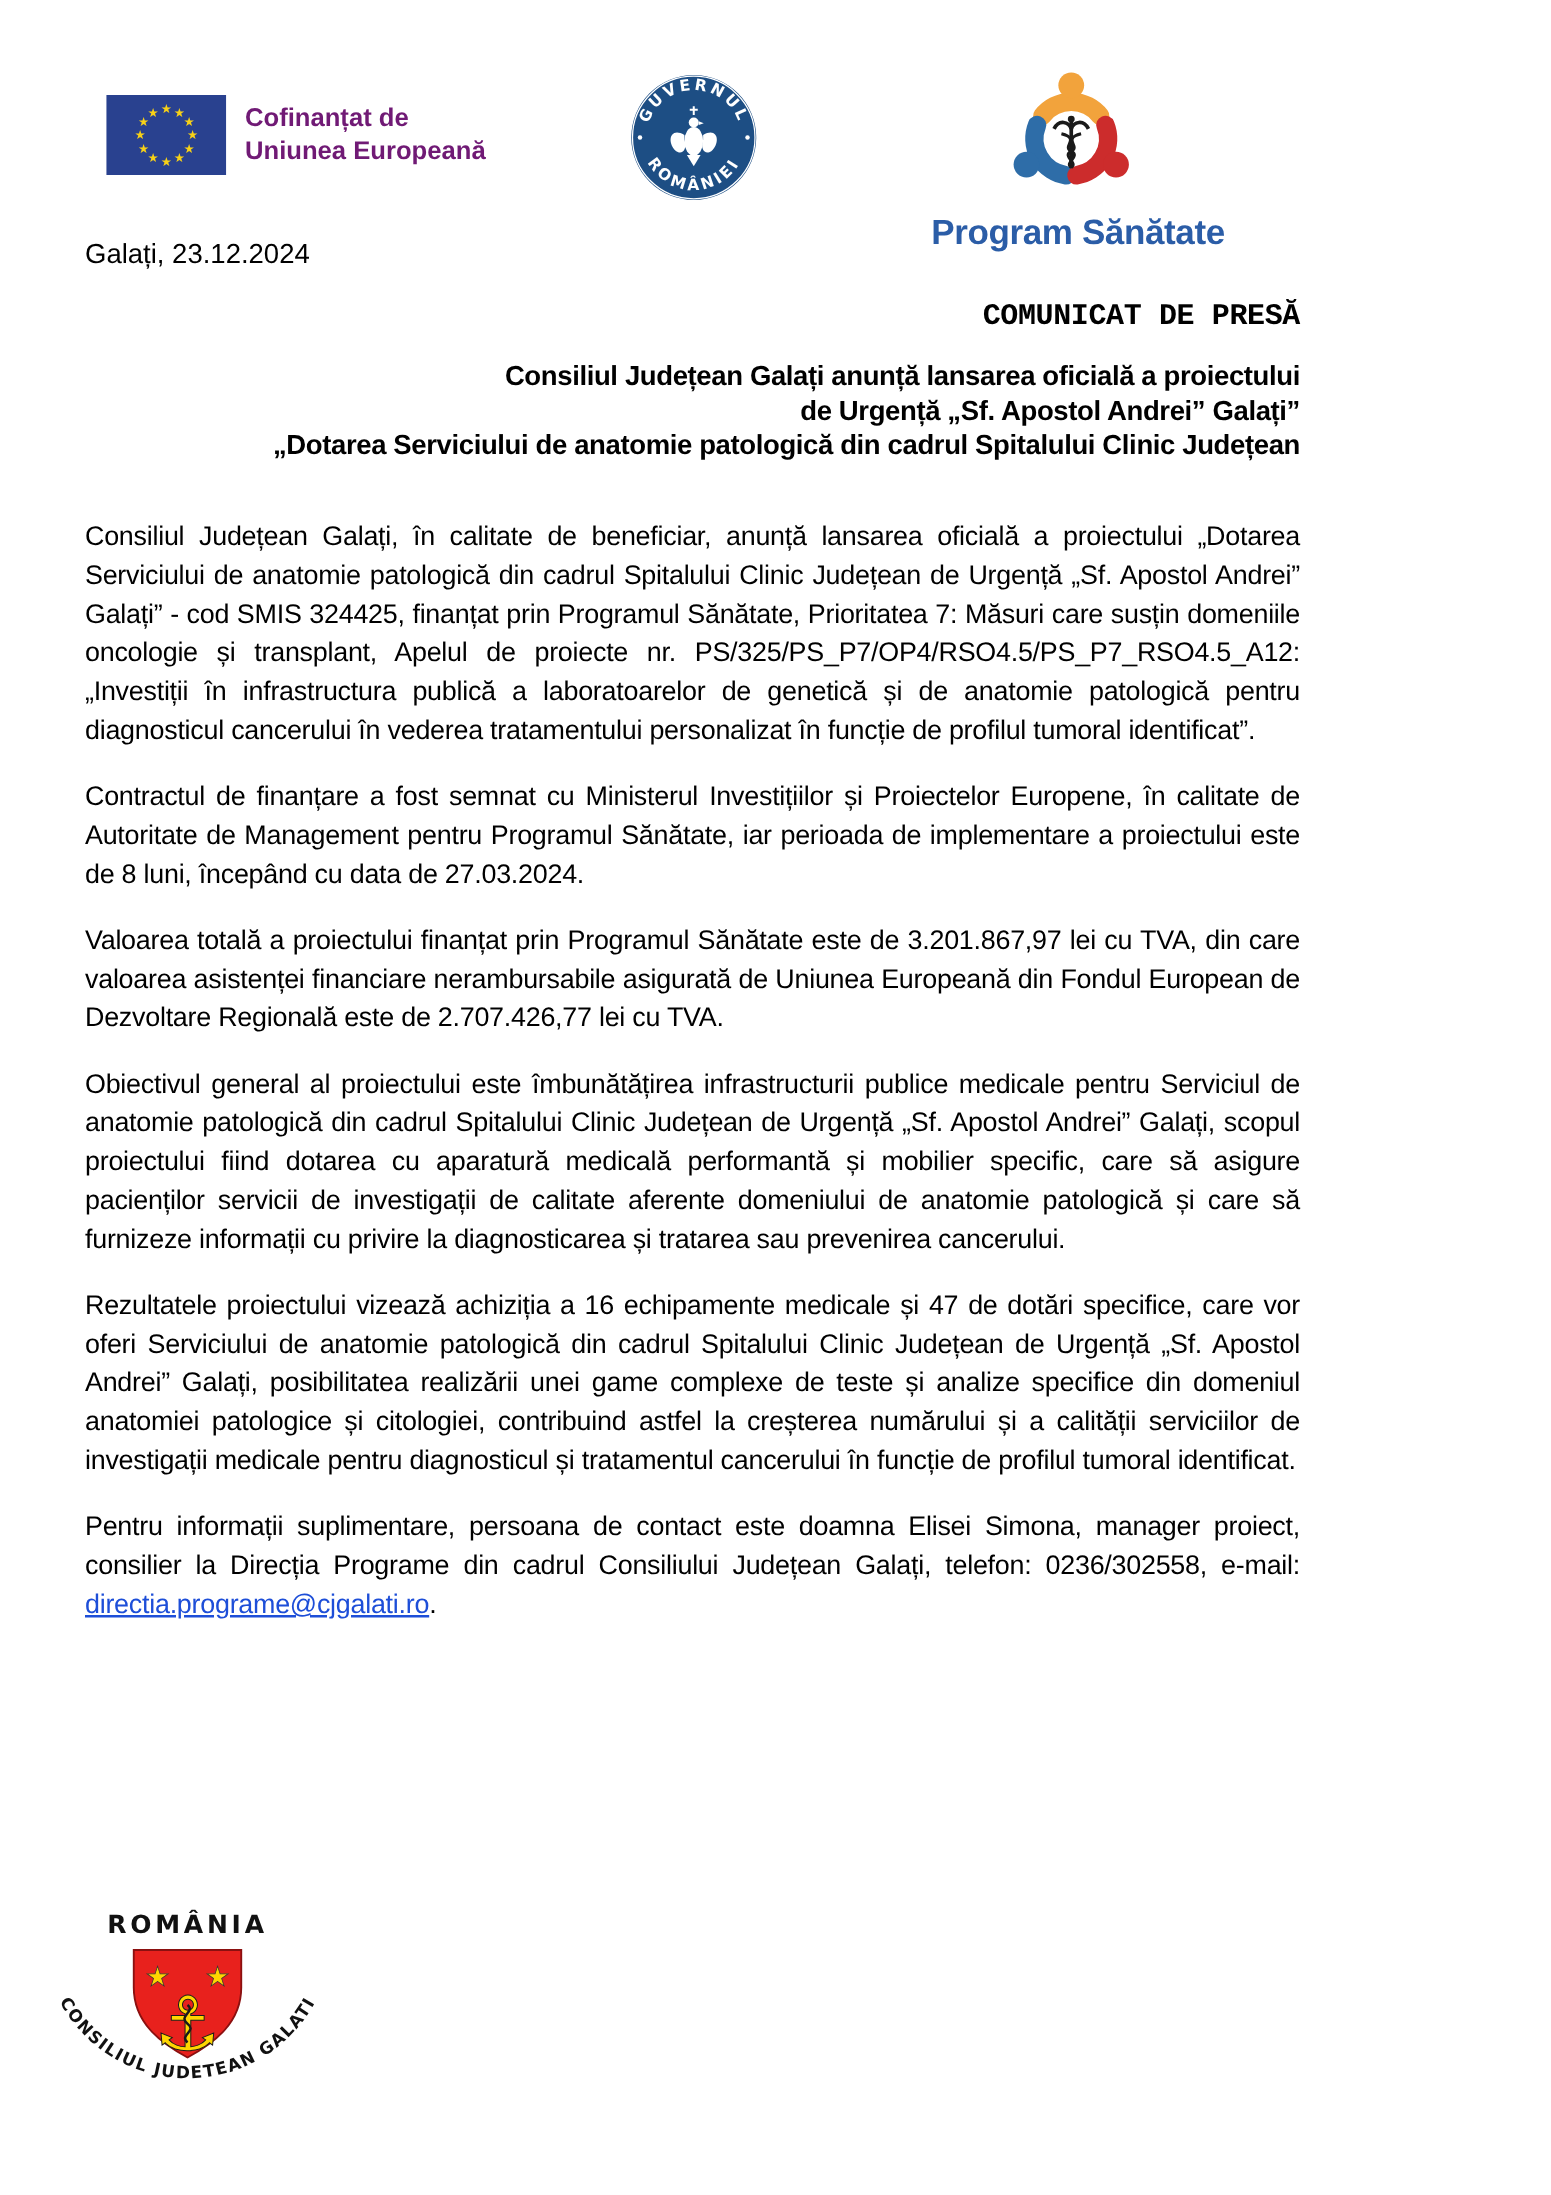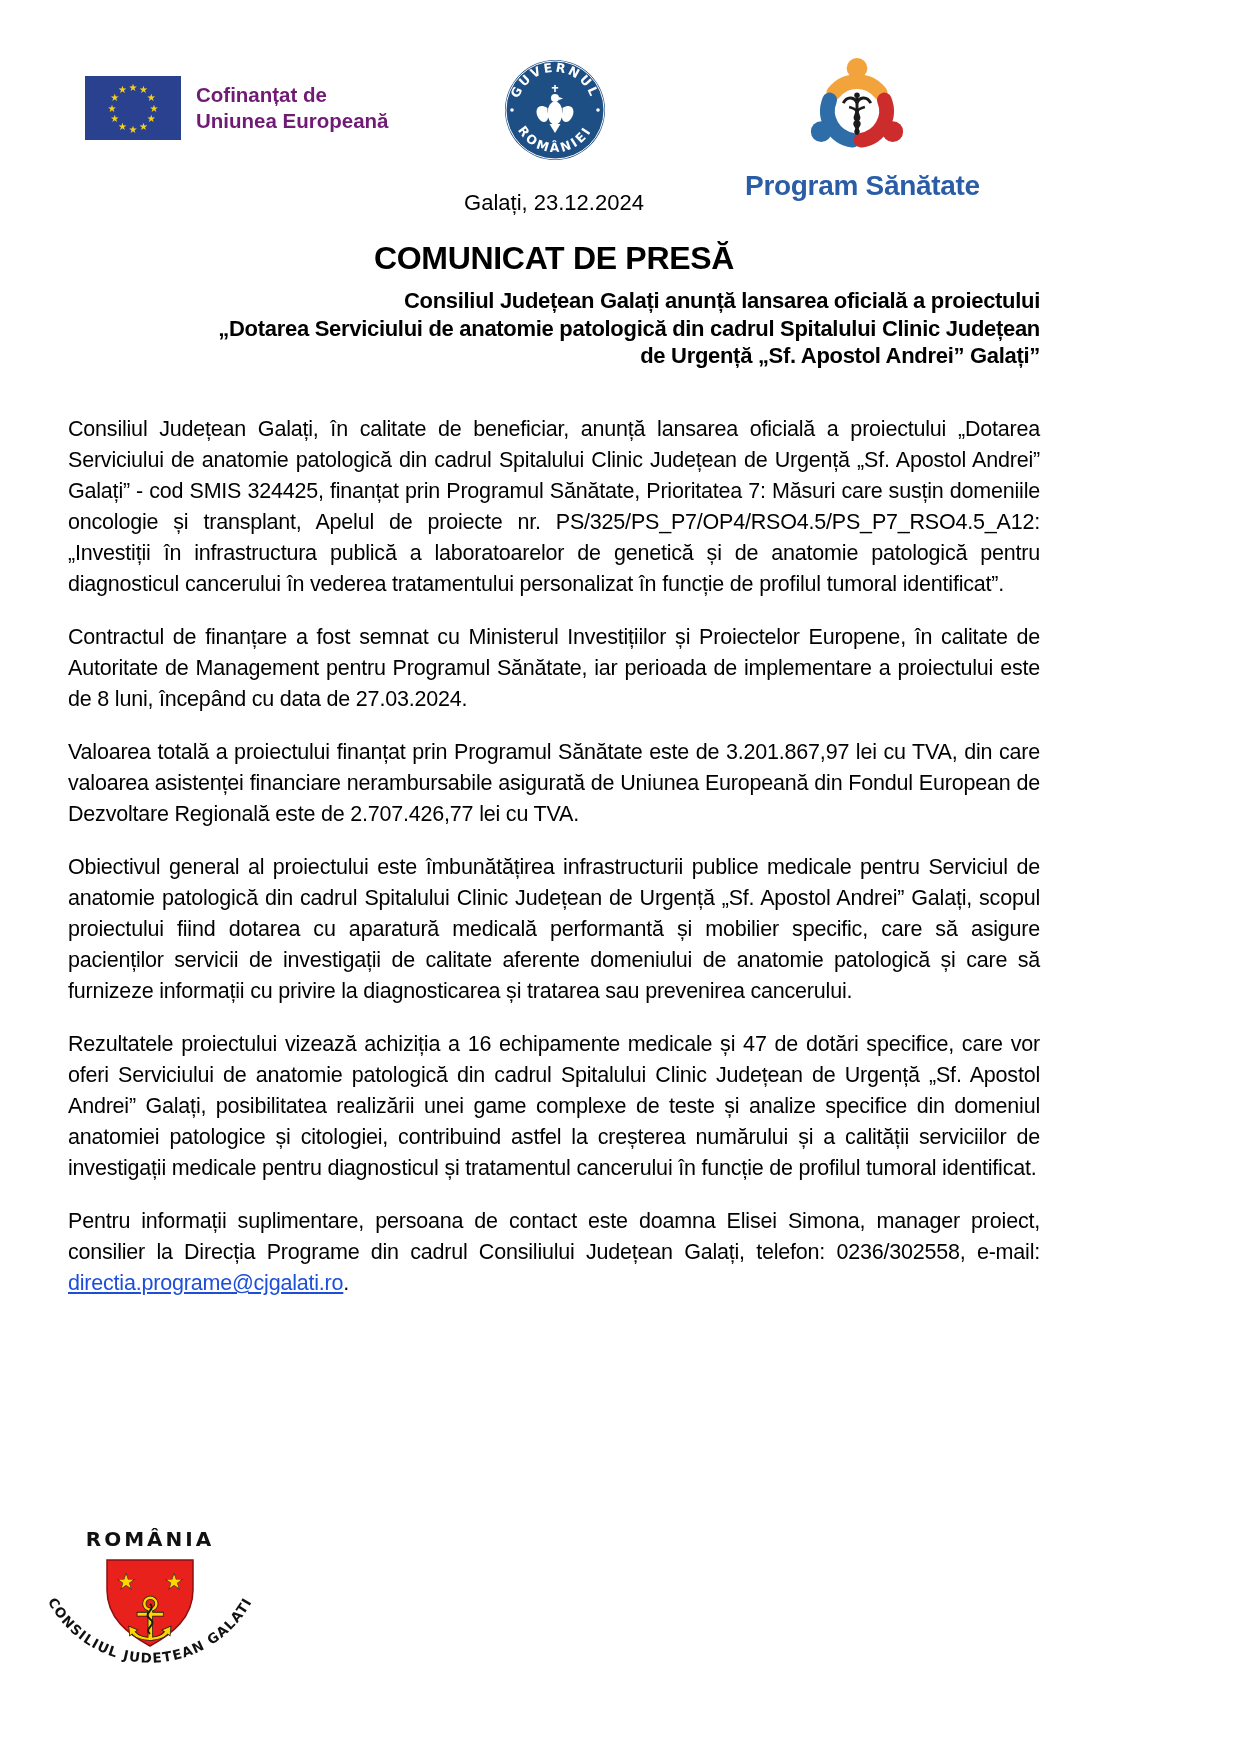--- a/index.html
+++ b/index.html
@@ -10,22 +10,22 @@
   }
   
   .logo-row{position:absolute;top:0;left:0;width:100%;height:190px;}
   .eu-block{position:absolute;left:85px;top:76px;display:flex;align-items:center;}
   .eu-text{margin-left:15px;font-weight:bold;font-size:20.5px;line-height:26px;color:#701a75;}
   .gov-block{position:absolute;left:503px;top:58px;}
   .program-block{position:absolute;left:735px;top:52px;display:flex;align-items:center;flex-direction:column;}
   .program-label{margin-left:10px;font-weight:bold;font-size:28px;color:#2B5DA7;letter-spacing:-0.3px;}
   svg text{font-family:"DejaVu Sans","Liberation Sans",sans-serif;}
   
-  .date-line{position:absolute;top:190px;left:68px;width:972px;text-align:center;font-size:22px;}
-  .doc-title{position:absolute;top:240px;left:68px;width:972px;text-align:center;font-weight:bold;font-size:32px;letter-spacing:-0.3px;}
+  .date-line{position:absolute;top:190px;left:68px;width:972px;text-align:left;font-size:22px;}
+  .doc-title{position:absolute;top:240px;left:68px;width:972px;text-align:right;font-weight:bold;font-size:24px;letter-spacing:-0.3px;font-family:Liberation Mono, monospace;}
   .doc-subtitle{position:absolute;top:287px;left:68px;width:972px;text-align:right;font-weight:bold;font-size:22px;line-height:27.5px;letter-spacing:-0.3px;}
   
   .body-text{position:absolute;top:414px;left:68px;width:972px;font-size:21.5px;line-height:31px;letter-spacing:-0.2px;}
   .body-text p{margin:0 0 22px 0;text-align:justify;}
   a.mail-link{color:#1d4ed8;text-decoration:underline;cursor:pointer;}
   
   .footer-emblem{position:absolute;top:1526px;left:0;width:100%;display:flex;justify-content:flex-start;}
 </style>
 </head>
 <body>
@@ -106,22 +106,22 @@
     </svg>
     <span class="program-label">Program Sănătate</span>
   </div>
 </div>
 
 <div class="date-line">Galați, 23.12.2024</div>
 
 <div class="doc-title">COMUNICAT DE PRESĂ</div>
 <div class="doc-subtitle">
   <div>Consiliul Județean Galați anunță lansarea oficială a proiectului</div>
+  <div>de Urgență „Sf. Apostol Andrei” Galați”</div>
   <div>„Dotarea Serviciului de anatomie patologică din cadrul Spitalului Clinic Județean</div>
-  <div>de Urgență „Sf. Apostol Andrei” Galați”</div>
 </div>
 
 <div class="body-text">
   <p>Consiliul Județean Galați, în calitate de beneficiar, anunță lansarea oficială a proiectului „Dotarea Serviciului de anatomie patologică din cadrul Spitalului Clinic Județean de Urgență „Sf. Apostol Andrei” Galați” - cod SMIS 324425, finanțat prin Programul Sănătate, Prioritatea 7: Măsuri care susțin domeniile oncologie și transplant, Apelul de proiecte nr. PS/325/PS_P7/OP4/RSO4.5/PS_P7_RSO4.5_A12: „Investiții în infrastructura publică a laboratoarelor de genetică și de anatomie patologică pentru diagnosticul cancerului în vederea tratamentului personalizat în funcție de profilul tumoral identificat”.</p>
   <p>Contractul de finanțare a fost semnat cu Ministerul Investițiilor și Proiectelor Europene, în calitate de Autoritate de Management pentru Programul Sănătate, iar perioada de implementare a proiectului este de 8 luni, începând cu data de 27.03.2024.</p>
   <p>Valoarea totală a proiectului finanțat prin Programul Sănătate este de 3.201.867,97 lei cu TVA, din care valoarea asistenței financiare nerambursabile asigurată de Uniunea Europeană din Fondul European de Dezvoltare Regională este de 2.707.426,77 lei cu TVA.</p>
   <p>Obiectivul general al proiectului este îmbunătățirea infrastructurii publice medicale pentru Serviciul de anatomie patologică din cadrul Spitalului Clinic Județean de Urgență „Sf. Apostol Andrei” Galați, scopul proiectului fiind dotarea cu aparatură medicală performantă și mobilier specific, care să asigure pacienților servicii de investigații de calitate aferente domeniului de anatomie patologică și care să furnizeze informații cu privire la diagnosticarea și tratarea sau prevenirea cancerului.</p>
   <p>Rezultatele proiectului vizează achiziția a 16 echipamente medicale și 47 de dotări specifice, care vor oferi Serviciului de anatomie patologică din cadrul Spitalului Clinic Județean de Urgență „Sf. Apostol Andrei” Galați, posibilitatea realizării unei game complexe de teste și analize specifice din domeniul anatomiei patologice și citologiei, contribuind astfel la creșterea numărului și a calității serviciilor de investigații medicale pentru diagnosticul și tratamentul cancerului în funcție de profilul tumoral identificat.</p>
   <p><span>Pentru informații suplimentare, persoana de contact este doamna Elisei Simona, manager proiect, consilier la Direcția Programe din cadrul Consiliului Județean Galați, telefon: 0236/302558, e-mail: </span><a class="mail-link">directia.programe@cjgalati.ro</a><span>.</span></p>
 </div>

